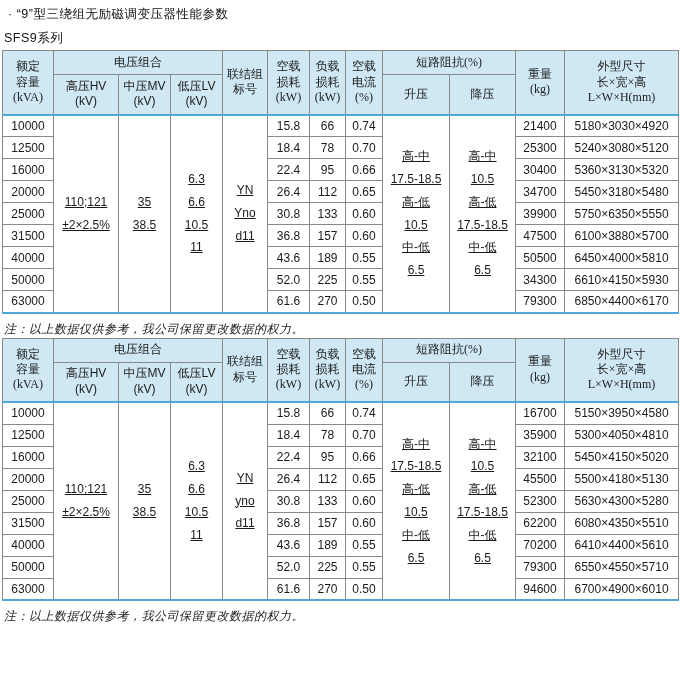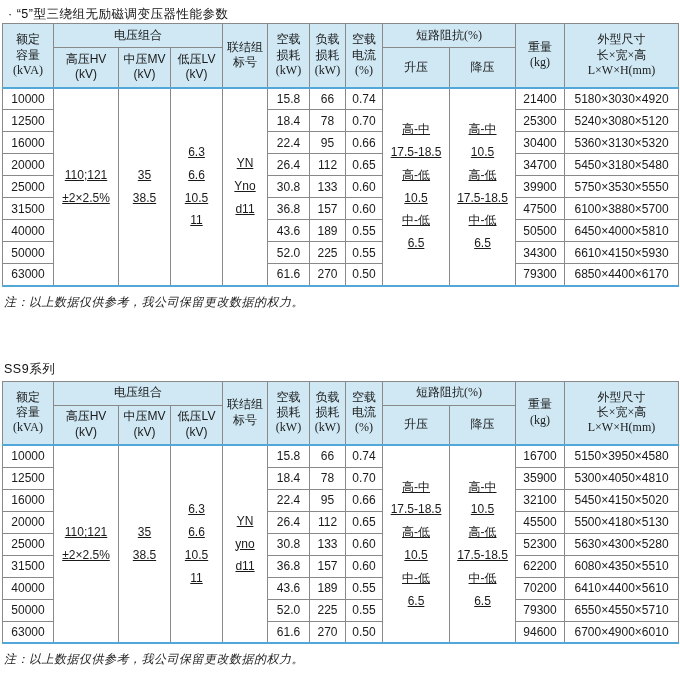--- a/index.html
+++ b/index.html
@@ -44,22 +44,23 @@
   table.spec thead tr.h1 th[rowspan] { border-bottom:2px solid #51a7d7; }
   table.spec tbody td { font-size:12px; height:22px; background:#ffffff; }
   table.spec tbody td.merged { line-height:1.9;text-decoration:underline; }
   .note { font-size:12px; color:#222; margin:7px 0 0 2px; letter-spacing:0.5px;font-style:italic; }
 </style>
 </head>
 <body>
 
 <div class="page">
 
-  <div class="doc-title">· “5”型三绕组无励磁调变压器性能参数</div>
-
+  <div class="doc-title">· “9”型三绕组无励磁调变压器性能参数</div>
+
+  <div class="series-label">SFS9系列</div>
 
   <table class="spec">
     <colgroup>
       <col style="width:51px">
         <col style="width:65px">
         <col style="width:52px">
         <col style="width:52px">
       <col style="width:45px">
         <col style="width:42px">
         <col style="width:36px">
@@ -159,21 +160,21 @@
         <td>0.65</td>
         <td>34700</td>
         <td>5450×3180×5480</td>
       </tr>
       <tr>
         <td>25000</td>
         <td>30.8</td>
         <td>133</td>
         <td>0.60</td>
         <td>39900</td>
-        <td>5750×3530×5550</td>
+        <td>5750×6350×5550</td>
       </tr>
       <tr>
         <td>31500</td>
         <td>36.8</td>
         <td>157</td>
         <td>0.60</td>
         <td>47500</td>
         <td>6100×3880×5700</td>
       </tr>
       <tr>
@@ -198,21 +199,20 @@
         <td>270</td>
         <td>0.50</td>
         <td>79300</td>
         <td>6850×4400×6170</td>
       </tr>
     </tbody>
   </table>
 
   <div class="note">注：以上数据仅供参考，我公司保留更改数据的权力。</div>
 
-  <div class="series-label second">SS9系列</div>
 
   <table class="spec">
     <colgroup>
       <col style="width:51px">
         <col style="width:65px">
         <col style="width:52px">
         <col style="width:52px">
       <col style="width:45px">
         <col style="width:42px">
         <col style="width:36px">

